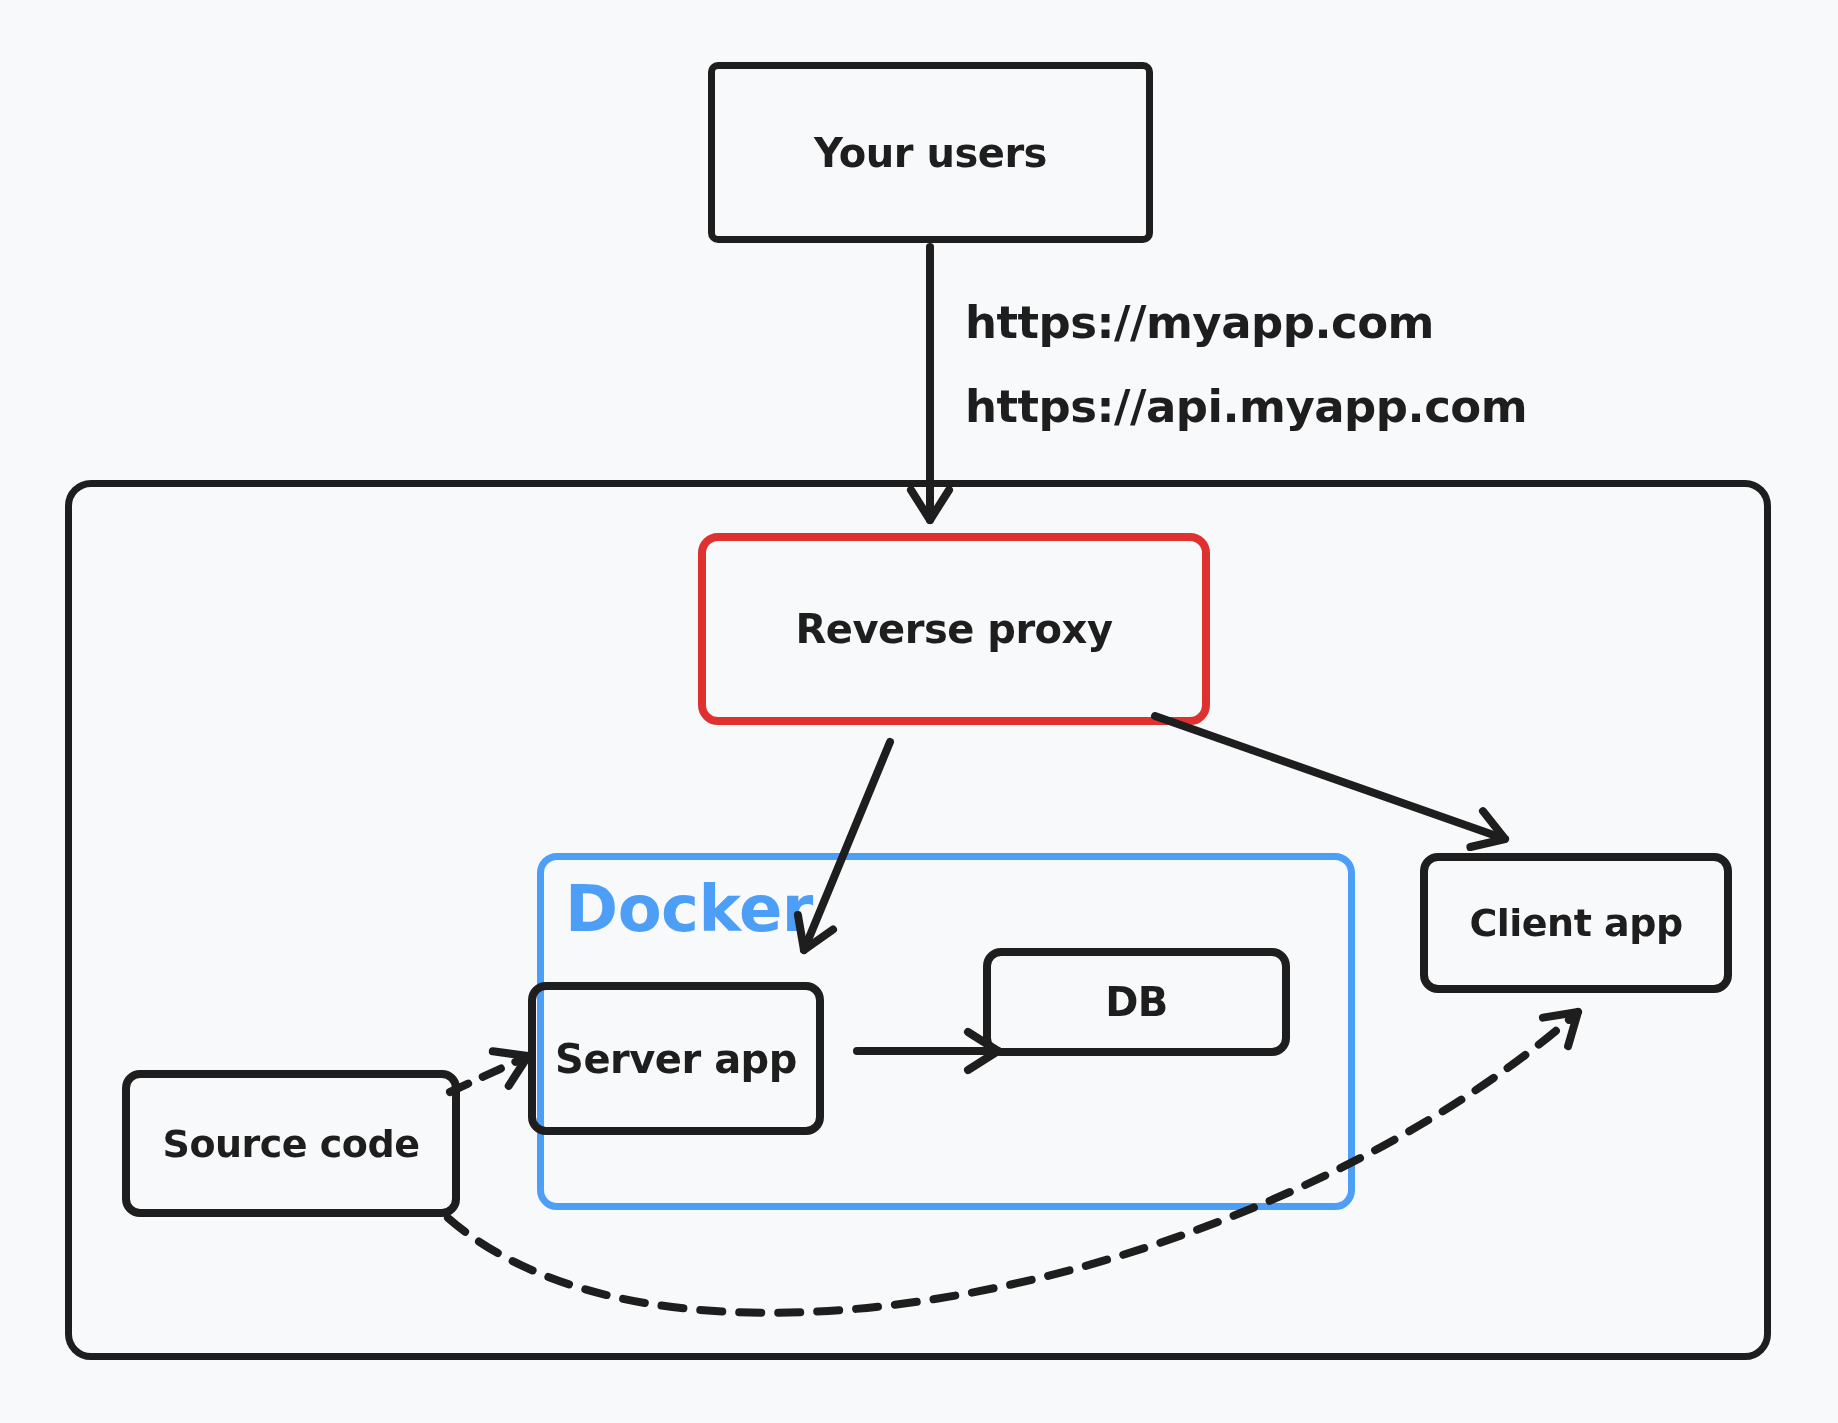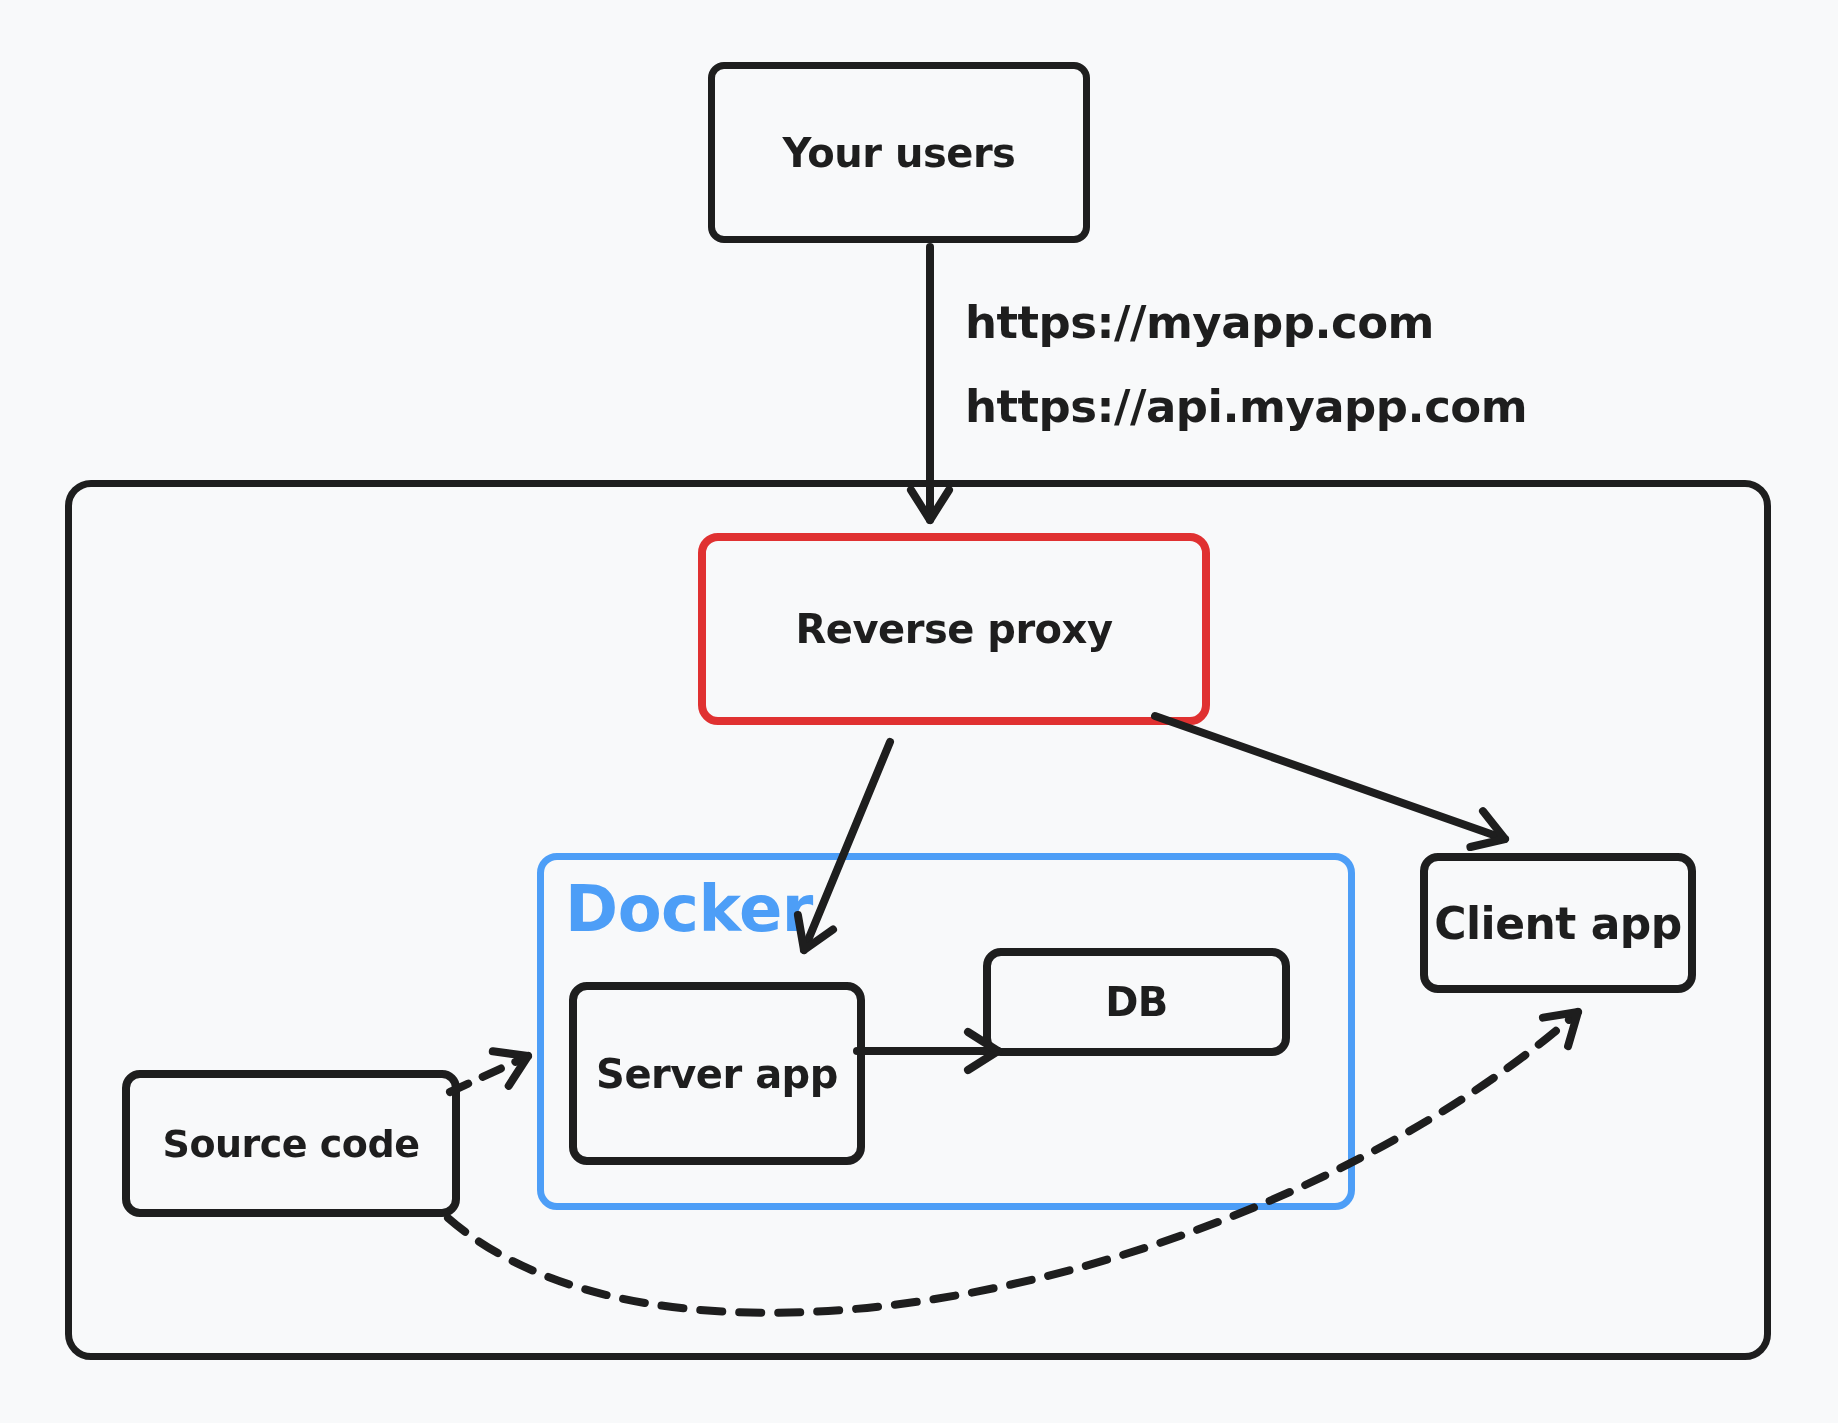--- a/index.html
+++ b/index.html
@@ -48,37 +48,37 @@
 </head>
 <body>
 
 <div id="canvas">
 
   <div class="box" style="left:65px;top:480px;width:1706px;height:880px;border-width:7px;border-radius:26px;"></div>
 
   <div class="box blue" style="left:537px;top:853px;width:818px;height:357px;border-width:7px;border-radius:20px;"></div>
   <div class="group-label blue-text" style="left:565px;top:872px;font-size:64px;">Docker</div>
 
-  <div class="box" style="left:708px;top:62px;width:382px;height:181px;border-width:7px;border-radius:16px;">
+  <div class="box" style="left:708px;top:62px;width:445px;height:181px;border-width:7px;border-radius:10px;">
     <span>Your users</span>
   </div>
 
   <div class="box red" style="left:698px;top:533px;width:512px;height:192px;border-radius:20px;">
     <span>Reverse proxy</span>
   </div>
 
-  <div class="box" style="left:569px;top:982px;width:296px;height:183px;">
+  <div class="box" style="left:528px;top:982px;width:296px;height:153px;">
     <span>Server app</span>
   </div>
 
   <div class="box" style="left:983px;top:948px;width:307px;height:108px;">
     <span>DB</span>
   </div>
 
-  <div class="box" style="left:1420px;top:853px;width:276px;height:140px;font-size:44px;">
+  <div class="box" style="left:1420px;top:853px;width:312px;height:140px;font-size:38px;">
     <span>Client app</span>
   </div>
 
   <div class="box" style="left:122px;top:1070px;width:338px;height:147px;font-size:38px;">
     <span>Source code</span>
   </div>
 
   <div class="edge-label" style="left:965px;top:281px;">
     <div>https://myapp.com</div>
     <div>https://api.myapp.com</div>

